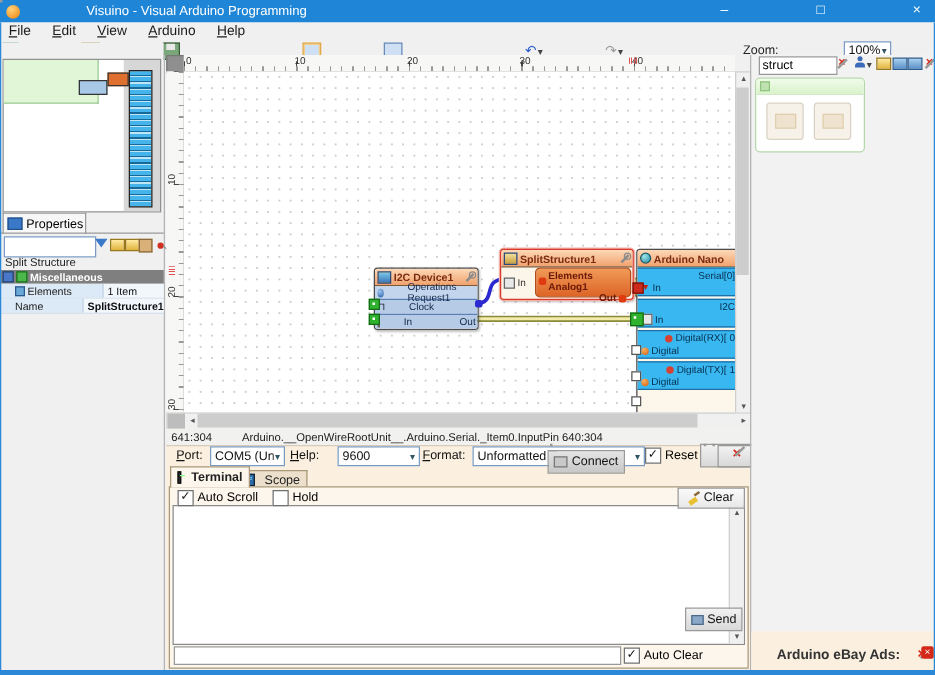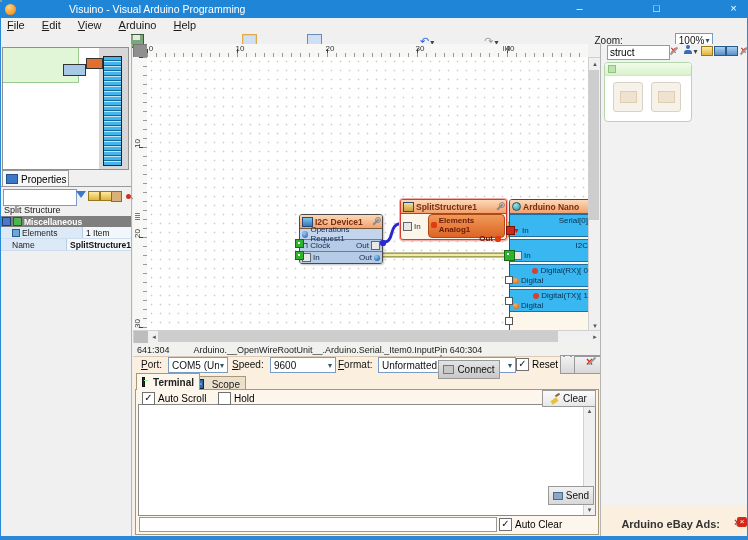--- a/index.html
+++ b/index.html
@@ -100,21 +100,21 @@
   .comp{position:absolute;border:1px solid #4a4a4a;border-radius:3px;overflow:hidden;
     box-shadow:1px 1px 2px rgba(0,0,0,.25);}
   .chead{height:13px;background:linear-gradient(#fcd9b8,#f2a26e);display:flex;align-items:center;
     font-size:8.5px;font-weight:bold;color:#7b2c10;padding:0 2px;gap:2px;border-bottom:1px solid #7a5a3a;}
   .chead .sp{flex:1;}
   .chip{width:9px;height:8px;background:linear-gradient(#7ac8e8,#3a78b8);border:1px solid #2a4a7a;display:inline-block;}
   .wrench{width:9px;height:9px;position:relative;display:inline-block;}
   .wrench::before{content:"";position:absolute;left:1px;top:4px;width:8px;height:2px;background:#8a8a8a;transform:rotate(-45deg);}
   .wrench::after{content:"";position:absolute;right:-1px;top:0;width:4px;height:4px;border:1.5px solid #8a8a8a;border-radius:50%;}
   .i2c-row{background:#b6cbe6;border-top:1px solid #5a7fb2;display:flex;align-items:center;
-    font-size:8px;color:#14284a;padding:0 2px;gap:2px;}
+    font-size:8px;color:#14284a;padding:0 2px;gap:19px;}
   .pin-green{position:absolute;width:7px;height:7px;background:#2fb32f;border:1px solid #156a15;}
   .pin-green::after{content:"";position:absolute;left:2px;top:2px;width:2px;height:2px;background:#fff;}
   .dotic{width:7px;height:7px;border-radius:50%;display:inline-block;}
   .boxic{width:7px;height:7px;display:inline-block;border:1px solid #666;background:#e8e8e8;font-size:6px;line-height:6px;text-align:center;color:#335;}
 
   #split-comp{border:1px solid #d93a2b;box-shadow:0 0 0 1px #f0b0a8,1px 1px 2px rgba(0,0,0,.25);background:#fcf6ea;}
   #split-inner{position:absolute;border:1px solid #b04a18;border-radius:4px;
     background:linear-gradient(#f09a58,#dd6426);color:#6b1a08;font-size:8px;font-weight:bold;}
   #nano-comp{background:#fdf6ea;}
   .nano-sec{background:#38b7f1;border-top:1px solid #1d6fa5;border-bottom:1px solid #1d6fa5;margin-bottom:2px;}
@@ -423,21 +423,21 @@
   <span style="margin-left:4px;">641:304</span>
   <span style="margin-left:24px;">Arduino.__OpenWireRootUnit__.Arduino.Serial._Item0.InputPin 640:304</span>
 </div>
 
 
 <span class="a lbl" style="left:141px;top:359px;">Port:</span>
 <span class="a combo" style="left:168px;top:357px;width:52px;height:14px;">
   <span style="overflow:hidden;white-space:nowrap;">COM5 (Unava</span>
     <span class="caret">▾</span>
 </span>
-<span class="a lbl" style="left:232px;top:359px;">Speed:</span>
+<span class="a lbl" style="left:232px;top:359px;">Help:</span>
 <span class="a combo" style="left:270px;top:357px;width:58px;height:14px;">
   <span>9600</span>
     <span class="caret">▾</span>
 </span>
 <span class="a lbl" style="left:338px;top:359px;">Format:</span>
 <span class="a combo" style="left:378px;top:357px;width:130px;height:14px;">
   <span>Unformatted Text</span>
     <span class="caret">▾</span>
 </span>
 <span class="a flex" style="left:516px;top:358px;gap:3px;">

